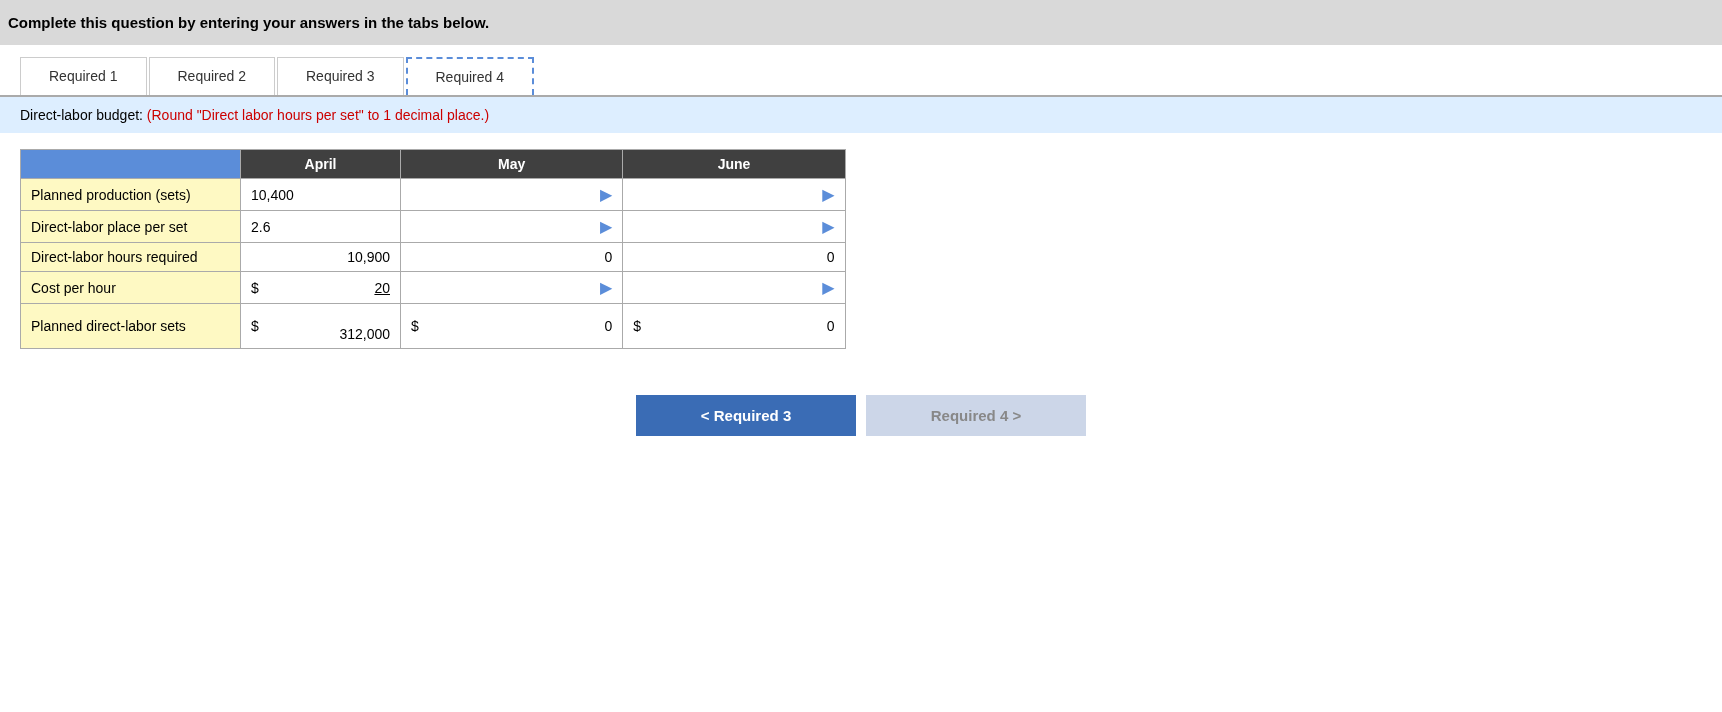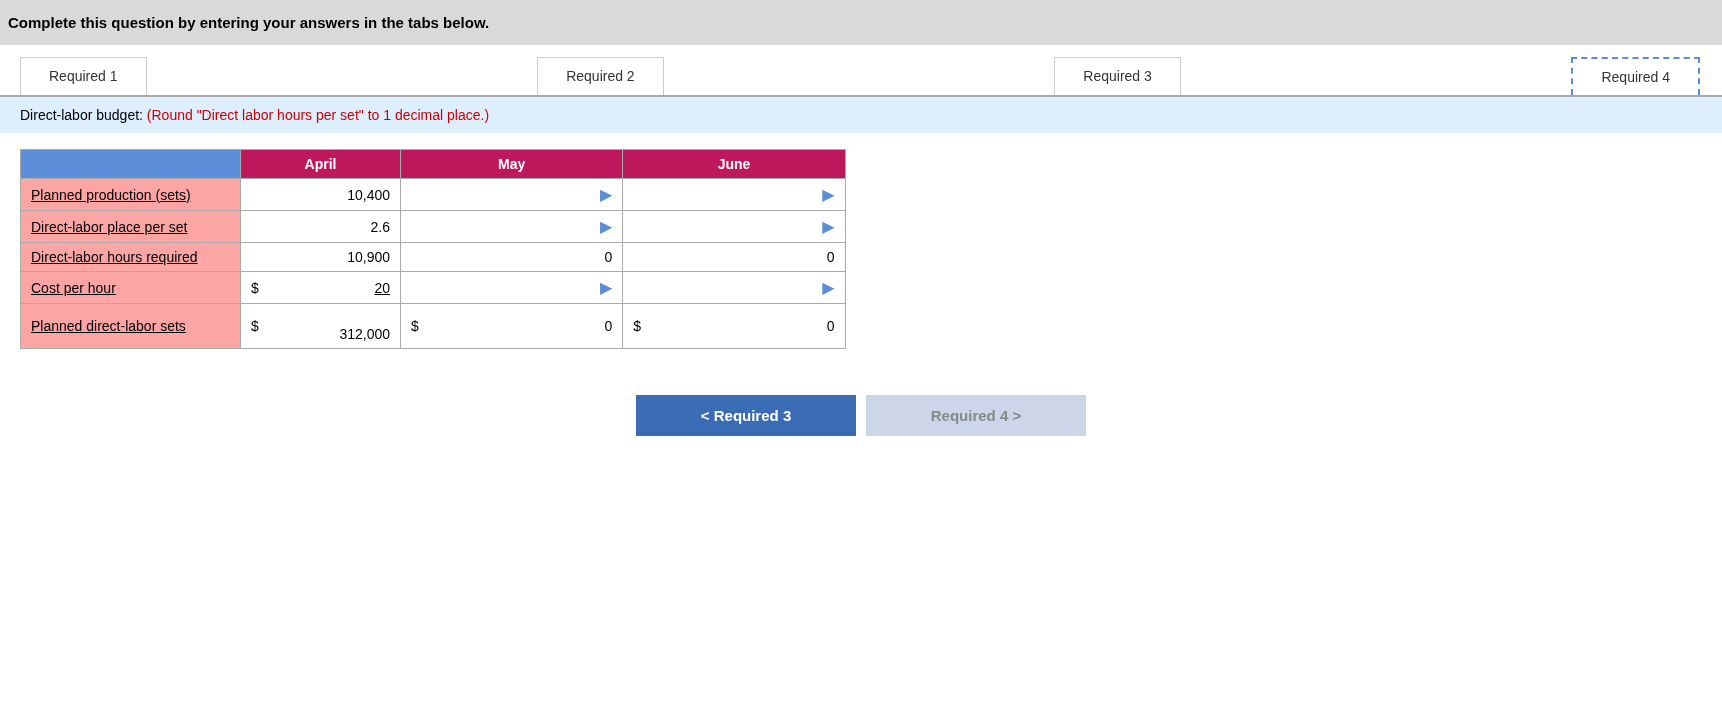--- a/index.html
+++ b/index.html
@@ -16,21 +16,20 @@
       padding: 14px 8px;
       font-weight: bold;
       font-size: 15px;
     }
 
     .tabs-container {
       display: flex;
       border-bottom: 2px solid #aaa;
       padding: 12px 20px 0 20px;
       gap: 0;
-      justify-content: space-between;
     }
 
     .tab {
       padding: 10px 28px;
       border: 1px solid #ccc;
       border-bottom: none;
       cursor: pointer;
       background: #fff;
       font-size: 14px;
       color: #333;
@@ -64,35 +63,34 @@
       min-width: 740px;
     }
 
     table th, table td {
       border: 1px solid #aaa;
       padding: 6px 10px;
       font-size: 14px;
     }
 
     table thead th {
-      background: #be185d;
+      background: #404040;
       color: #fff;
       font-weight: bold;
       text-align: center;
     }
 
     table thead th:first-child {
       background: #5b8dd9;
     }
 
     table tbody tr td:first-child {
-      background: #fca5a5;
+      background: #fef9c3;
       font-weight: normal;
       min-width: 220px;
-      text-decoration: underline;
     }
 
     table tbody td {
       text-align: right;
       min-width: 160px;
     }
 
     table tbody td.label-cell {
       text-align: left;
     }
@@ -110,21 +108,20 @@
     .arrow-indicator {
       display: inline-block;
       color: #5b8dd9;
       font-size: 16px;
       margin-left: 4px;
     }
 
     .cell-with-arrow {
       display: flex;
       align-items: center;
-      justify-content: flex-end;
       gap: 4px;
     }
 
     .dollar-prefix {
       display: flex;
       align-items: center;
       gap: 6px;
     }
 
     .bottom-nav {

